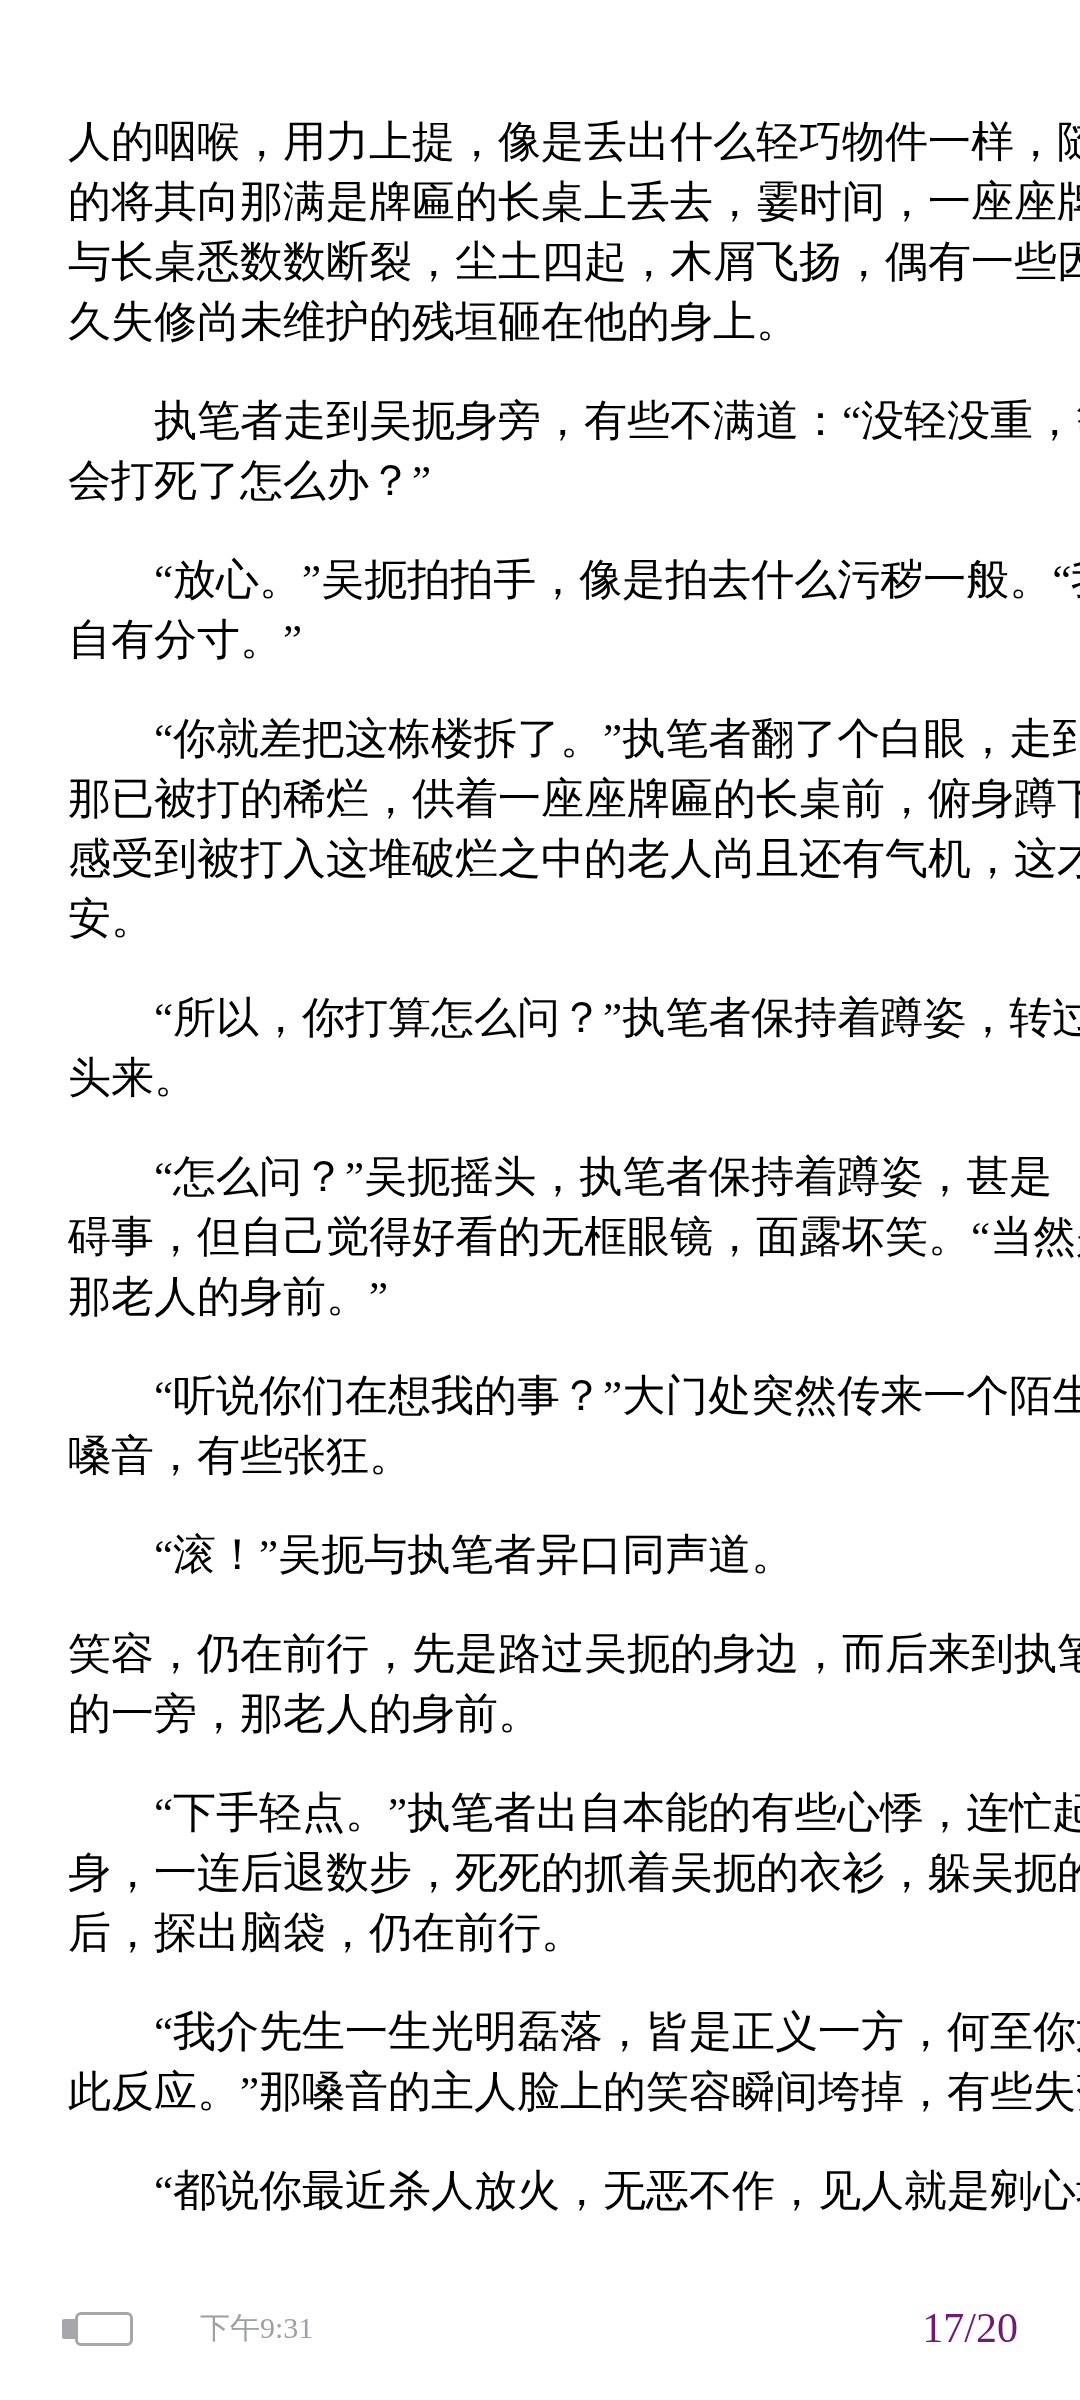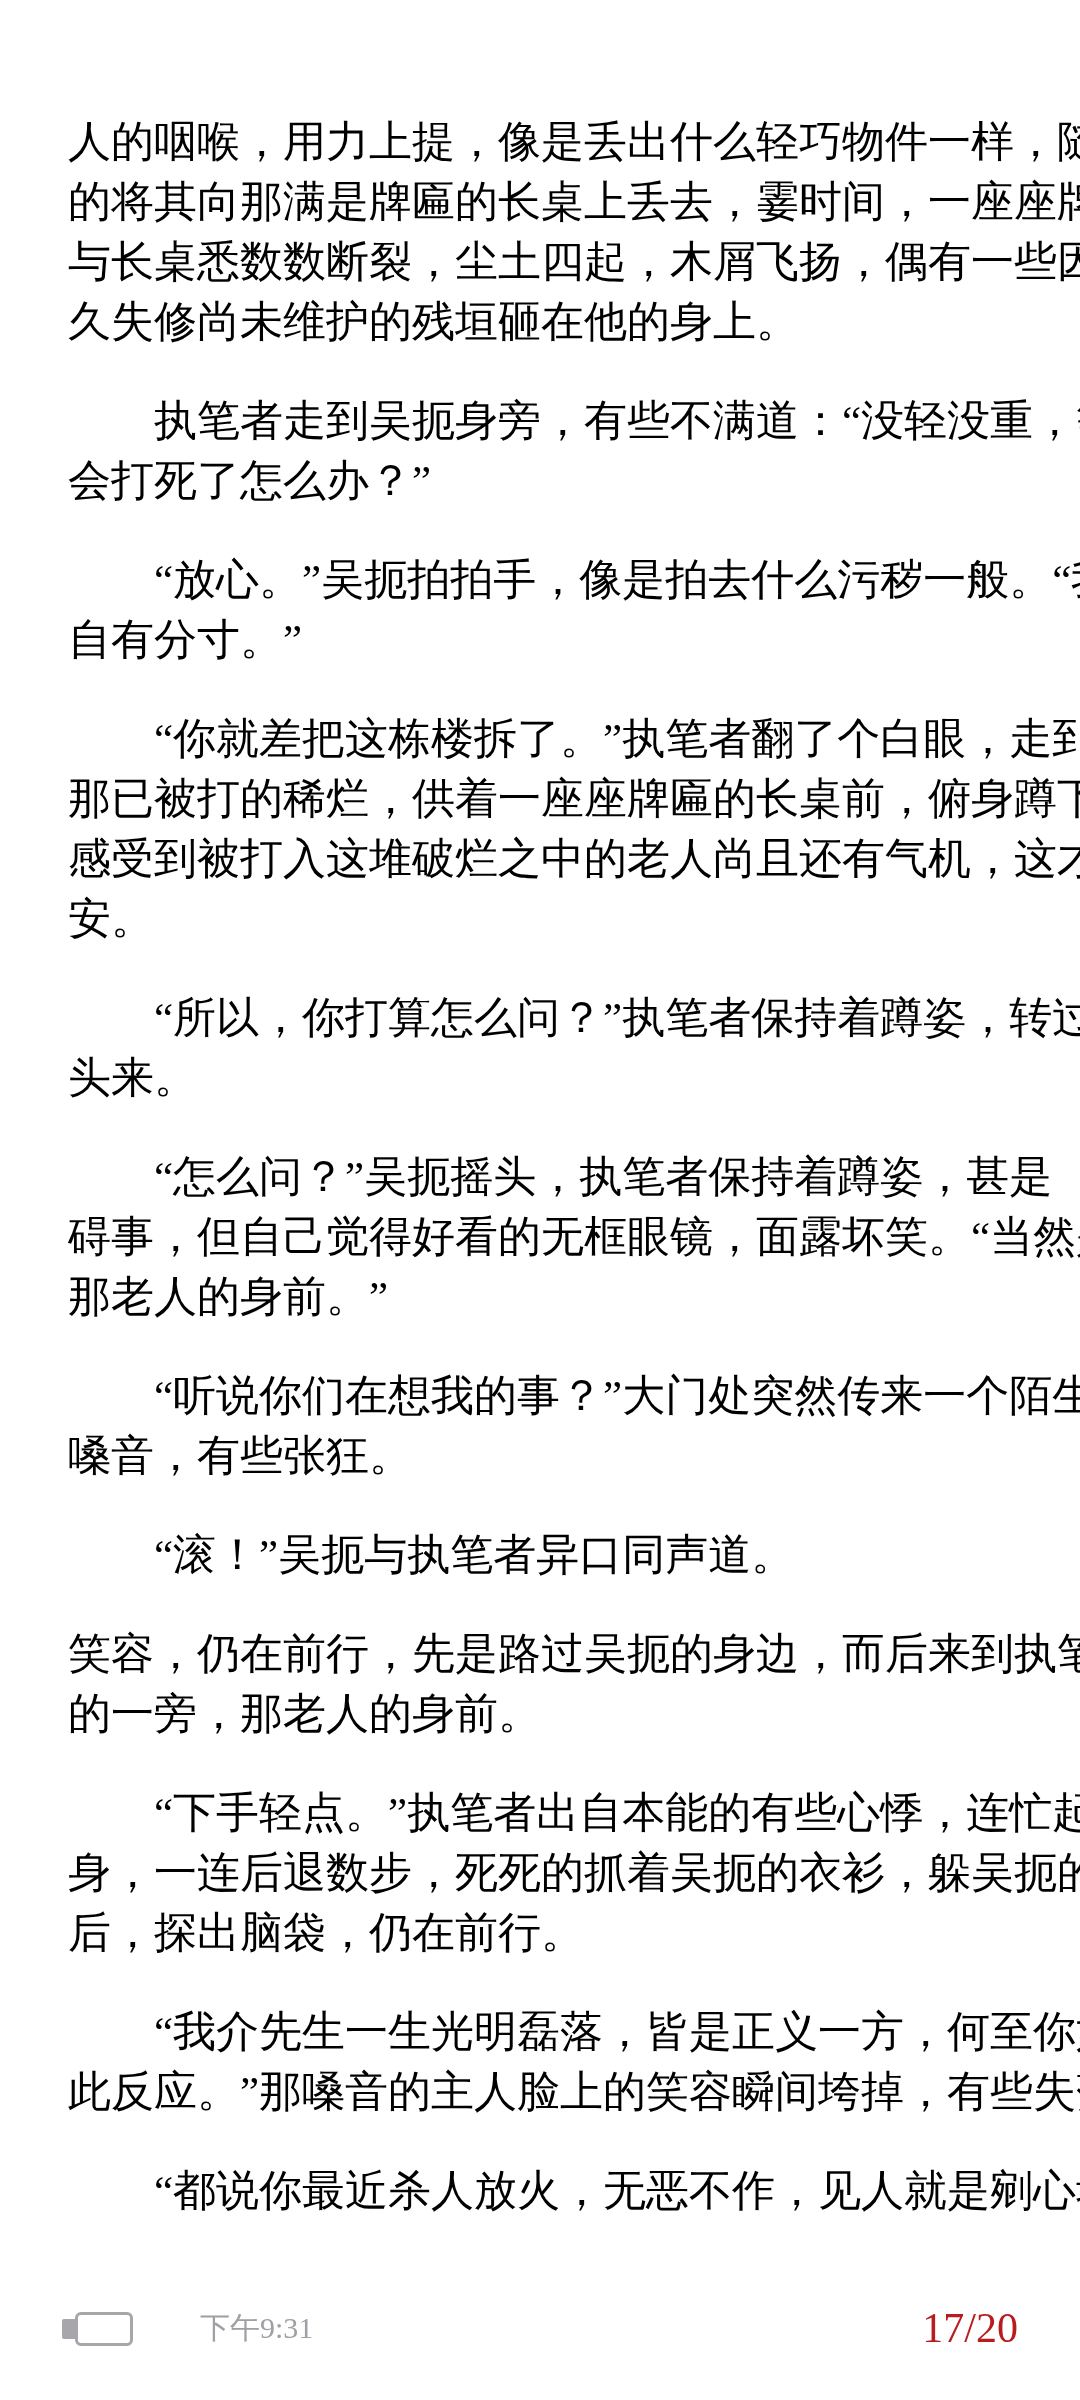--- a/index.html
+++ b/index.html
@@ -74,21 +74,21 @@
     color: #9fa0a4;
     white-space: pre;
     margin-left: 40px;
   }
   .footer-page {
     position: absolute;
     right: 62px;
     top: 0;
     font-size: 42px;
     line-height: 64px;
-    color: #b91c1c;
+    color: #701a75;
     white-space: pre;
   }
 </style>
 </head>
 <body>
 
 <div class="reader-page">
     <div class="para">
       <div class="line">人的咽喉，用力上提，像是丢出什么轻巧物件一样，随意</div>
       <div class="line">的将其向那满是牌匾的长桌上丢去，霎时间，一座座牌匾</div>

